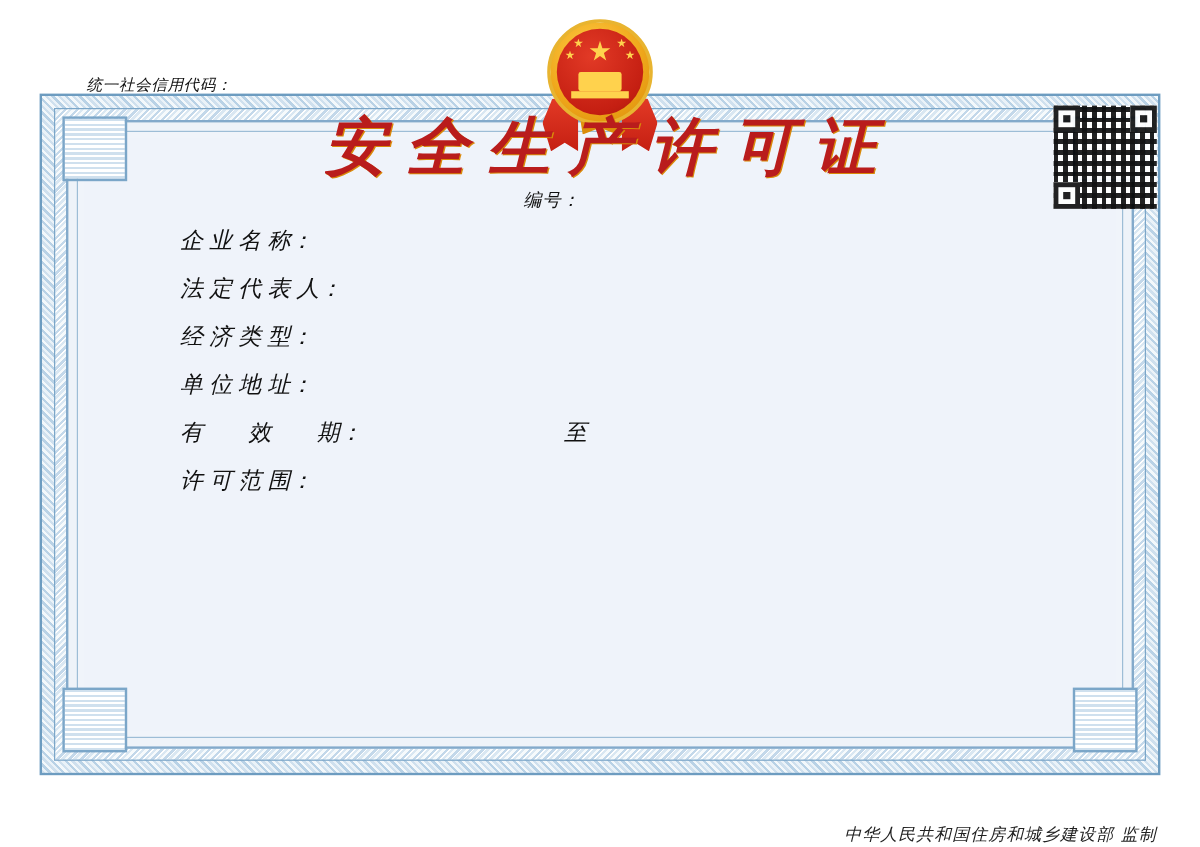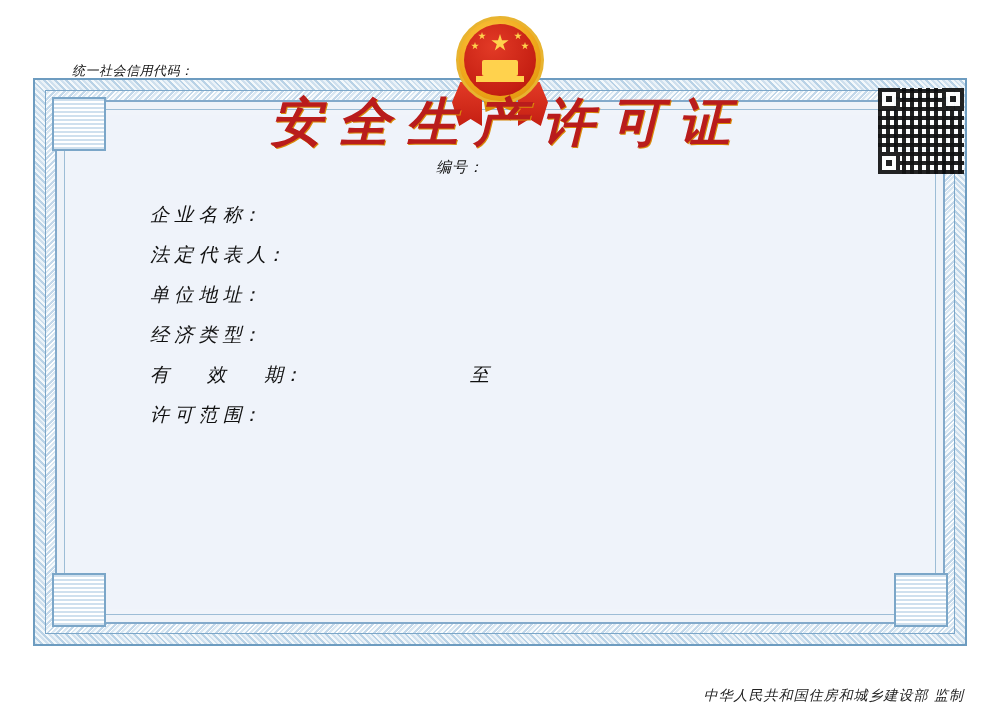--- a/index.html
+++ b/index.html
@@ -284,21 +284,21 @@
   .fields {
     position: absolute;
     left: 150px;
     top: 188px;
     width: 720px;
   }
   .field-row {
     position: relative;
     height: 40px;
     display: flex;
-    align-items: flex-end;
+    align-items: flex-start;
   }
   .field-label {
     width: 170px;
     font-size: 19px;
     color: #111;
     font-weight: normal;
     letter-spacing: 0px;
     white-space: nowrap;
   }
   .field-value {
@@ -409,26 +409,26 @@
         <div class="field-label">企 业 名 称：</div>
         <div class="field-value"></div>
       </div>
 
       <div class="field-row">
         <div class="field-label">法 定 代 表 人：</div>
         <div class="field-value"></div>
       </div>
 
       <div class="field-row">
+        <div class="field-label">经 济 类 型：</div>
+        <div class="field-value"></div>
+      </div>
+
+      <div class="field-row">
         <div class="field-label">单 位 地 址：</div>
-        <div class="field-value"></div>
-      </div>
-
-      <div class="field-row">
-        <div class="field-label">经 济 类 型：</div>
         <div class="field-value"></div>
       </div>
 
       <div class="field-row">
         <div class="field-label">有　　效　　期：</div>
         <div class="field-value"></div>
         <div class="to-mark">至</div>
       </div>
 
       <div class="field-row">

